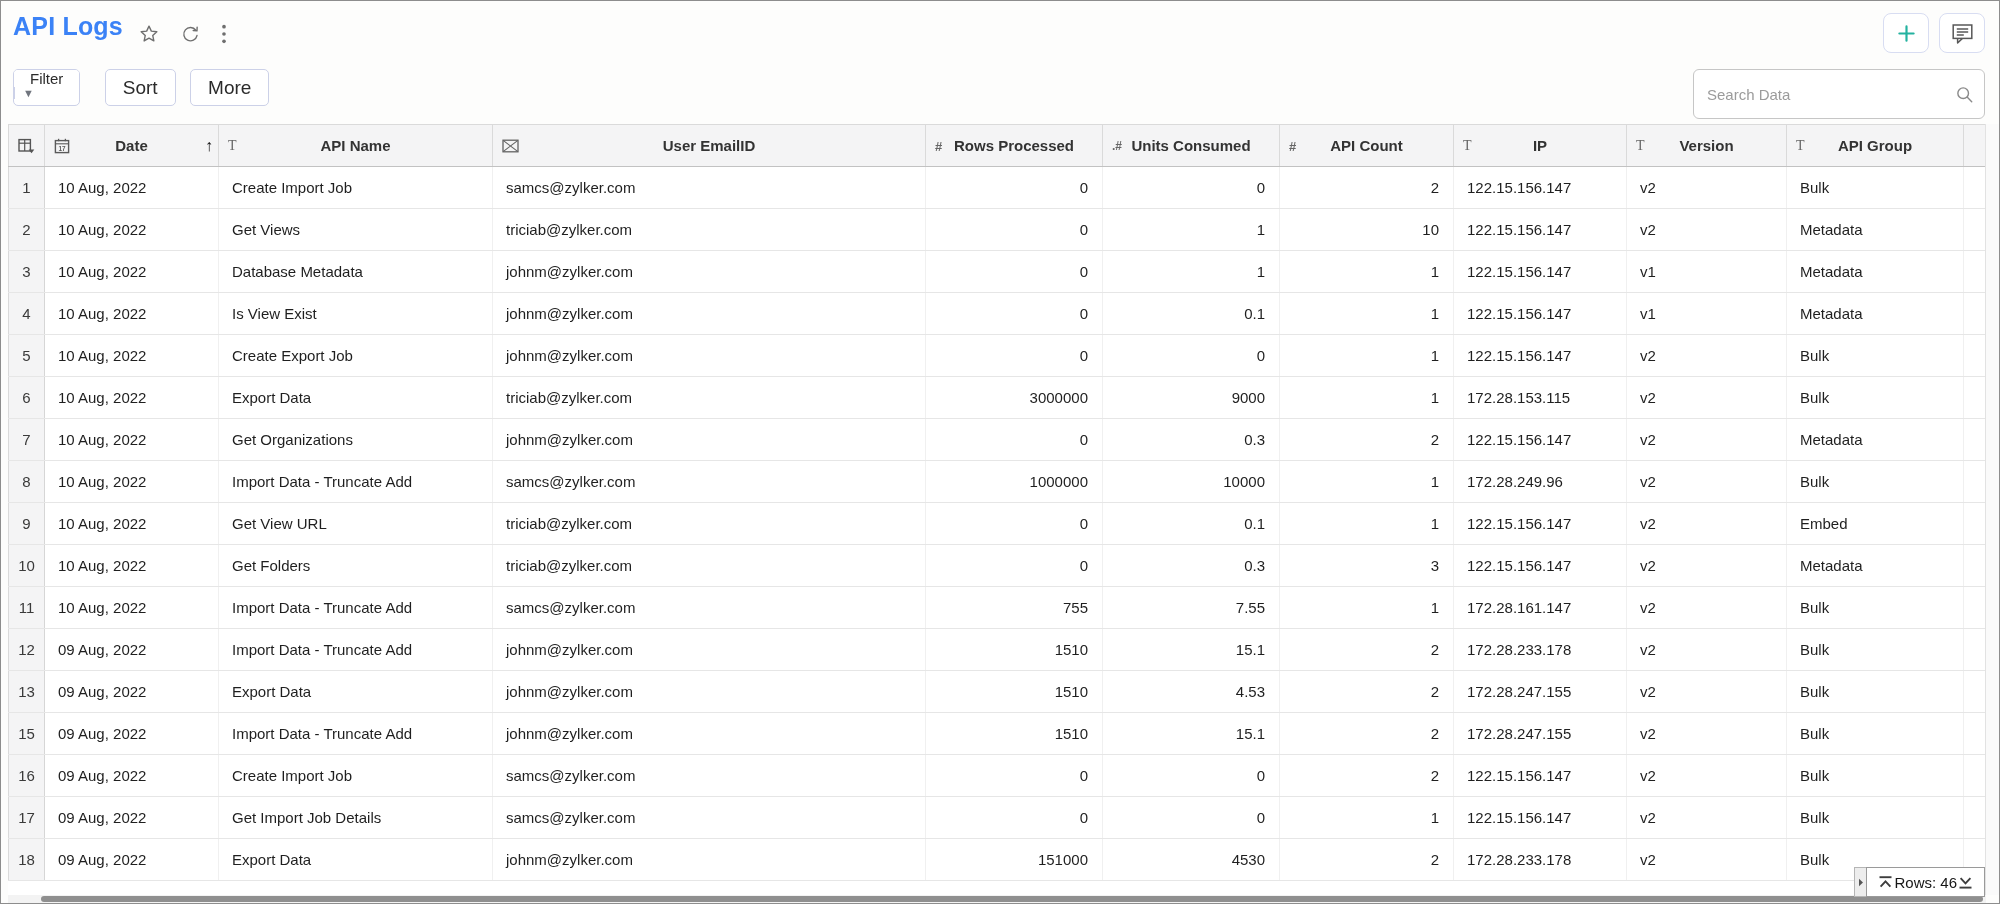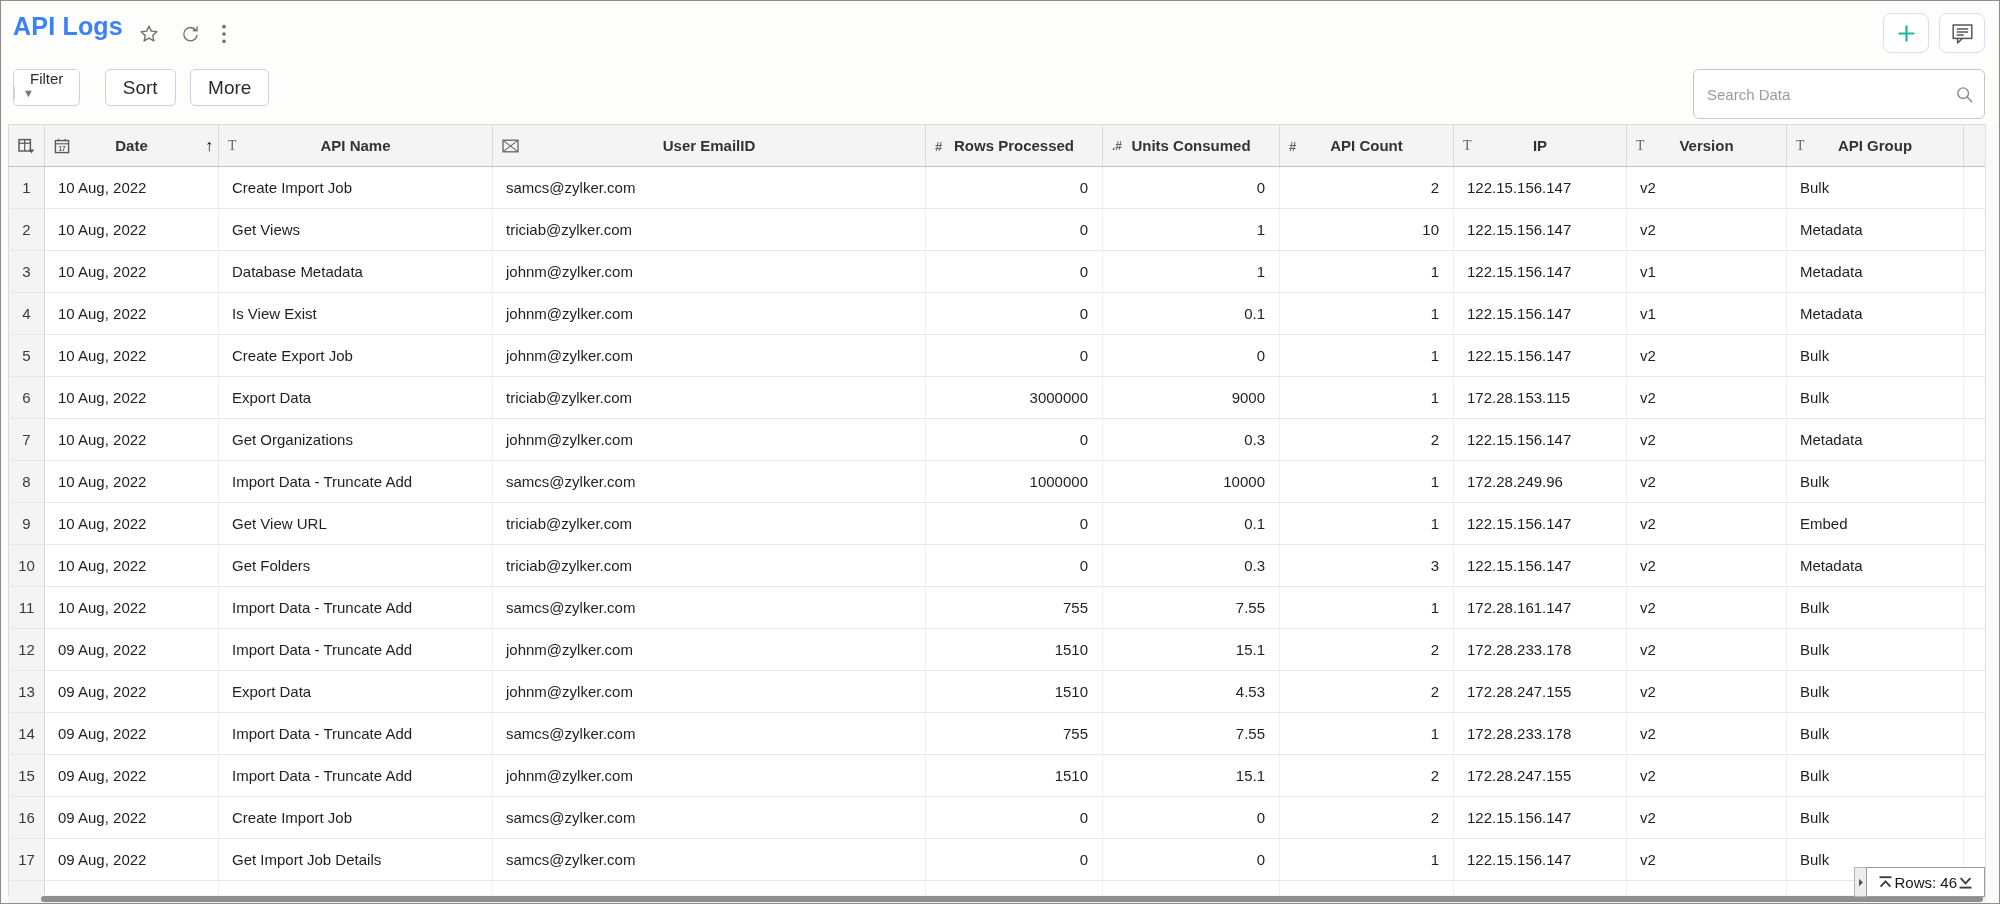--- a/index.html
+++ b/index.html
@@ -385,33 +385,20 @@
             <td>johnm@zylker.com</td>
             <td class="num">1510</td>
             <td class="num">4.53</td>
             <td class="num">2</td>
             <td>172.28.247.155</td>
             <td>v2</td>
             <td>Bulk</td>
             <td class="filler"></td>
           </tr>
           <tr>
-            <td class="rownum">14</td>
-            <td>09 Aug, 2022</td>
-            <td>Import Data - Truncate Add</td>
-            <td>samcs@zylker.com</td>
-            <td class="num">755</td>
-            <td class="num">7.55</td>
-            <td class="num">1</td>
-            <td>172.28.233.178</td>
-            <td>v2</td>
-            <td>Bulk</td>
-            <td class="filler"></td>
-          </tr>
-          <tr>
             <td class="rownum">15</td>
             <td>09 Aug, 2022</td>
             <td>Import Data - Truncate Add</td>
             <td>johnm@zylker.com</td>
             <td class="num">1510</td>
             <td class="num">15.1</td>
             <td class="num">2</td>
             <td>172.28.247.155</td>
             <td>v2</td>
             <td>Bulk</td>

